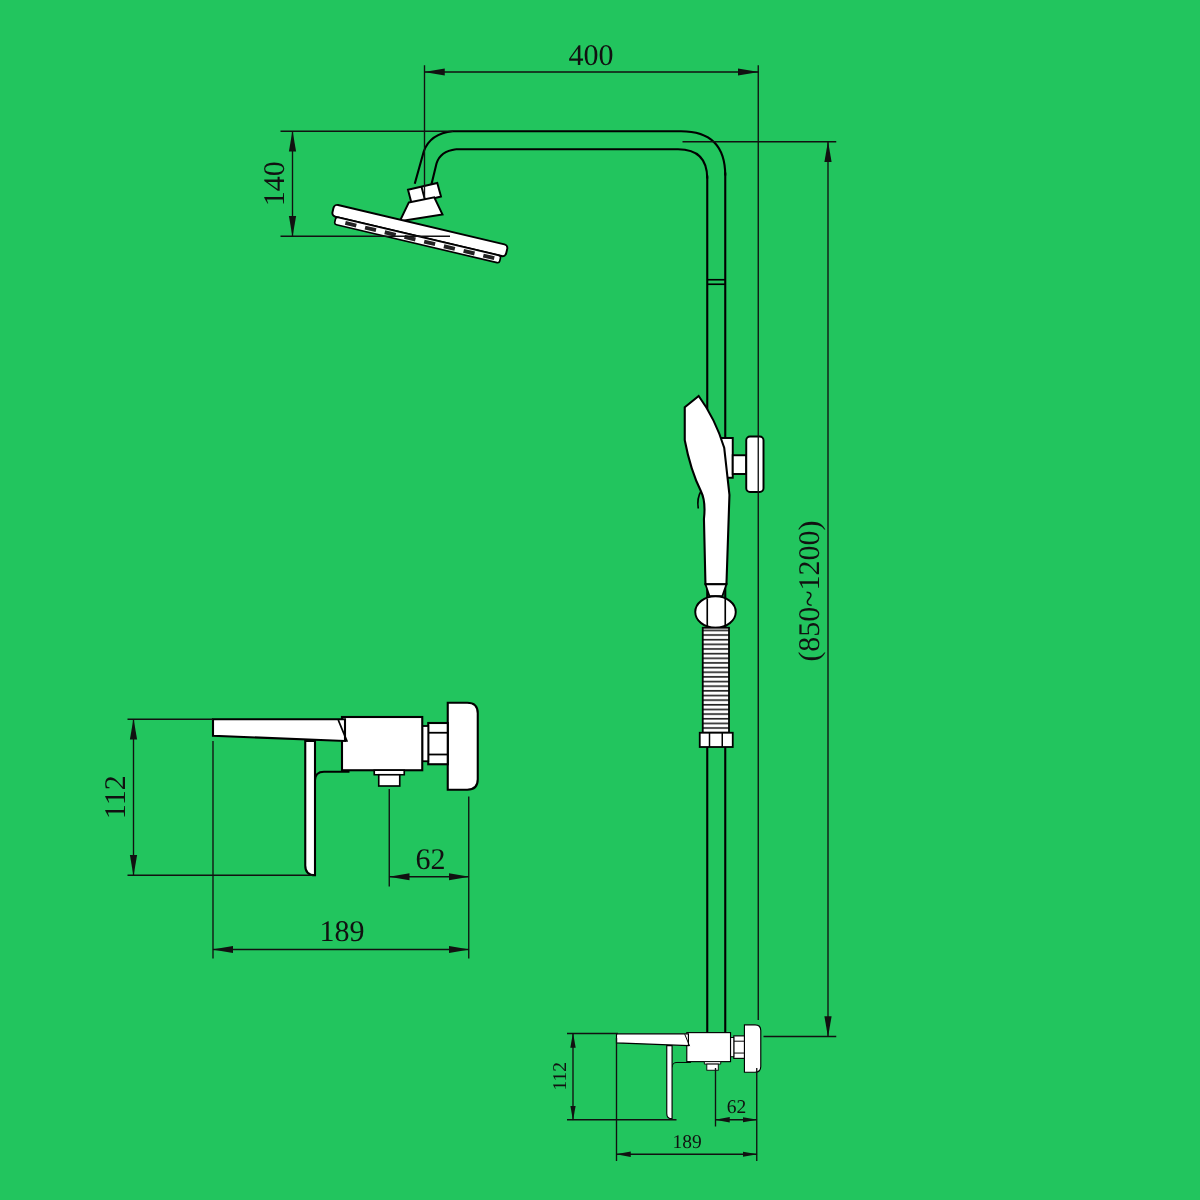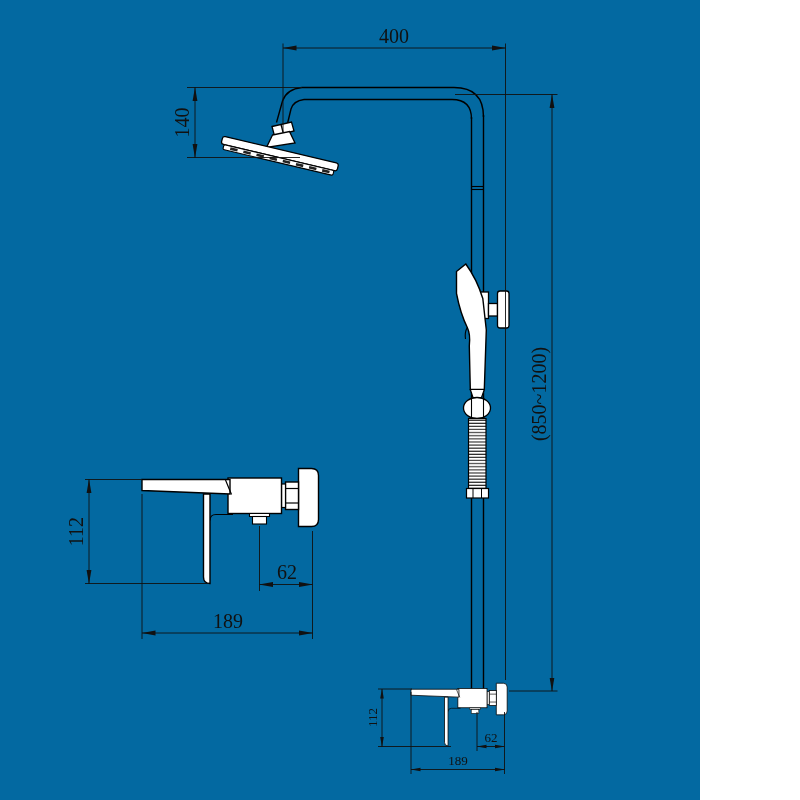--- a/index.html
+++ b/index.html
@@ -1,19 +1,19 @@
 <!DOCTYPE html>
 <html><head>
 <meta charset="utf-8">
 <style>
   html,body{margin:0;padding:0;background:#fff;}
   .canvas{
     position:relative;
-    width:700px;height:800px;
-    background:#0369a1;
+    width:800px;height:800px;
+    background:#22c55e;
     font-family:"Liberation Serif", serif;
   }
   svg{display:block;}
   text{fill:#111;}
   .dim-text{font-size:20px;}
   .dim-text-small{font-size:13px;}
 </style>
 </head>
 <body>
 

